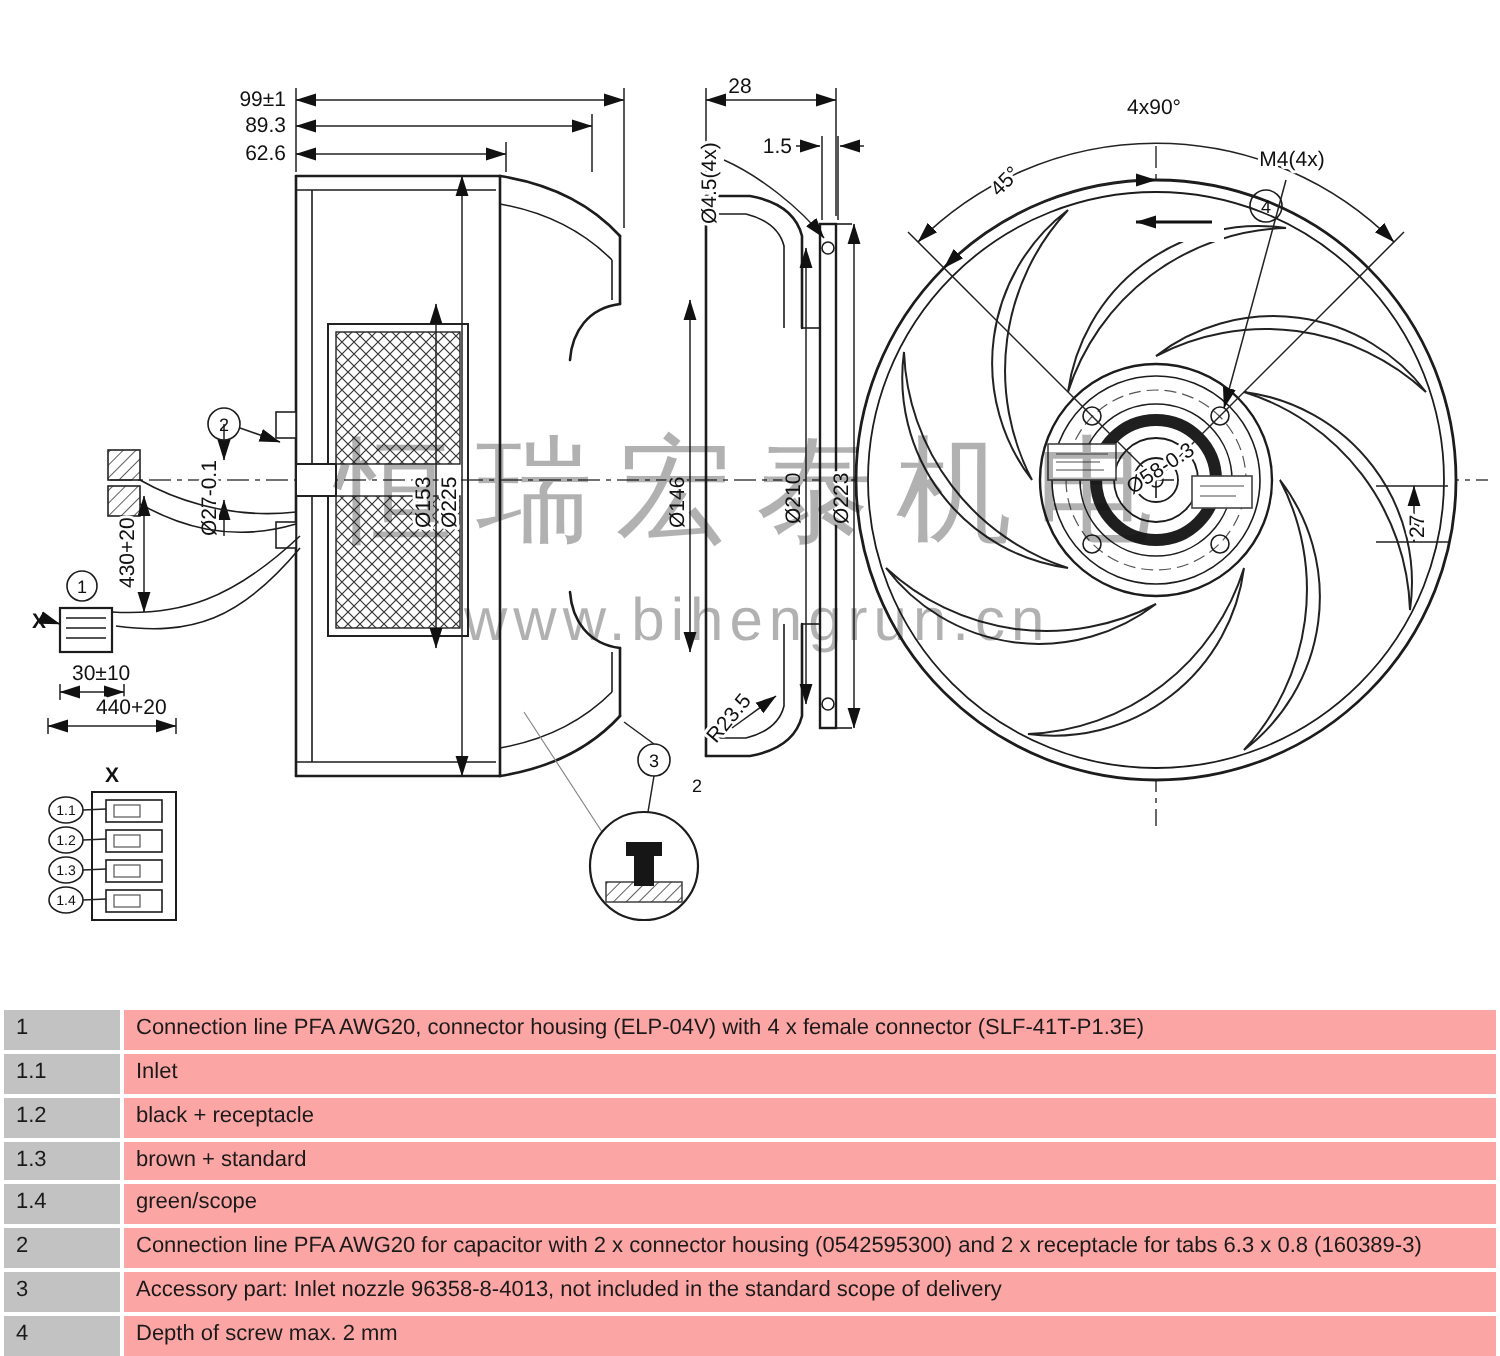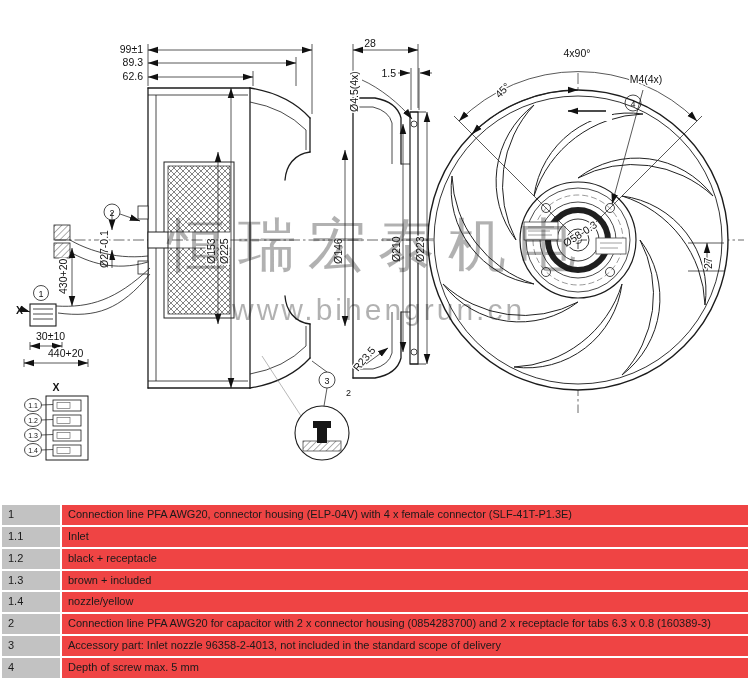--- a/index.html
+++ b/index.html
@@ -6,21 +6,21 @@
   body{width:750px;height:678px;font-family:"Liberation Sans",sans-serif;overflow:hidden;}
   .drawing{width:750px;height:503px;position:relative;background:#fff;}
   svg text{font-family:"Liberation Sans",sans-serif;fill:#111;}
   .dim{font-size:10.5px;paint-order:stroke;stroke:#fff;stroke-width:3px;stroke-linejoin:round;}
   .sm{font-size:9px;}
   .xs{font-size:7px;}
   .bold{font-weight:bold;}
   .notes{width:750px;border-collapse:separate;border-spacing:2px;table-layout:fixed;margin:0;}
   .notes td{font-size:11px;color:#1a1a1a;padding:2px 6px 3px;line-height:1.35;}
   .notes td.num{width:46px;background:#c2c2c2;vertical-align:top;}
-  .notes td.desc{background:#ef4444;}
+  .notes td.desc{background:#fca5a5;}
 </style>
 </head>
 <body>
 
 <div class="drawing">
 <svg width="750" height="503" viewBox="0 0 750 503">
   <defs>
     <marker id="arr" viewBox="0 0 10 8" markerWidth="11" markerHeight="9" refX="9.3" refY="4" orient="auto-start-reverse" markerUnits="userSpaceOnUse">
       <path d="M0,1 L9.5,4 L0,7 Z" fill="#111"></path>
     </marker>
@@ -271,32 +271,32 @@
     <tr>
       <td class="num">1.1</td>
       <td class="desc">Inlet</td>
     </tr>
     <tr>
       <td class="num">1.2</td>
       <td class="desc">black + receptacle</td>
     </tr>
     <tr>
       <td class="num">1.3</td>
-      <td class="desc">brown + included</td>
+      <td class="desc">brown + standard</td>
     </tr>
     <tr>
       <td class="num">1.4</td>
-      <td class="desc">nozzle/yellow</td>
+      <td class="desc">green/scope</td>
     </tr>
     <tr>
       <td class="num">2</td>
-      <td class="desc">Connection line PFA AWG20 for capacitor with 2 x connector housing (0854283700) and 2 x receptacle for tabs 6.3 x 0.8 (160389-3)</td>
+      <td class="desc">Connection line PFA AWG20 for capacitor with 2 x connector housing (0542595300) and 2 x receptacle for tabs 6.3 x 0.8 (160389-3)</td>
     </tr>
     <tr>
       <td class="num">3</td>
-      <td class="desc">Accessory part: Inlet nozzle 96358-2-4013, not included in the standard scope of delivery</td>
+      <td class="desc">Accessory part: Inlet nozzle 96358-8-4013, not included in the standard scope of delivery</td>
     </tr>
     <tr>
       <td class="num">4</td>
-      <td class="desc">Depth of screw max. 5 mm</td>
+      <td class="desc">Depth of screw max. 2 mm</td>
     </tr>
   </tbody>
 </table>
 
 </body></html>

